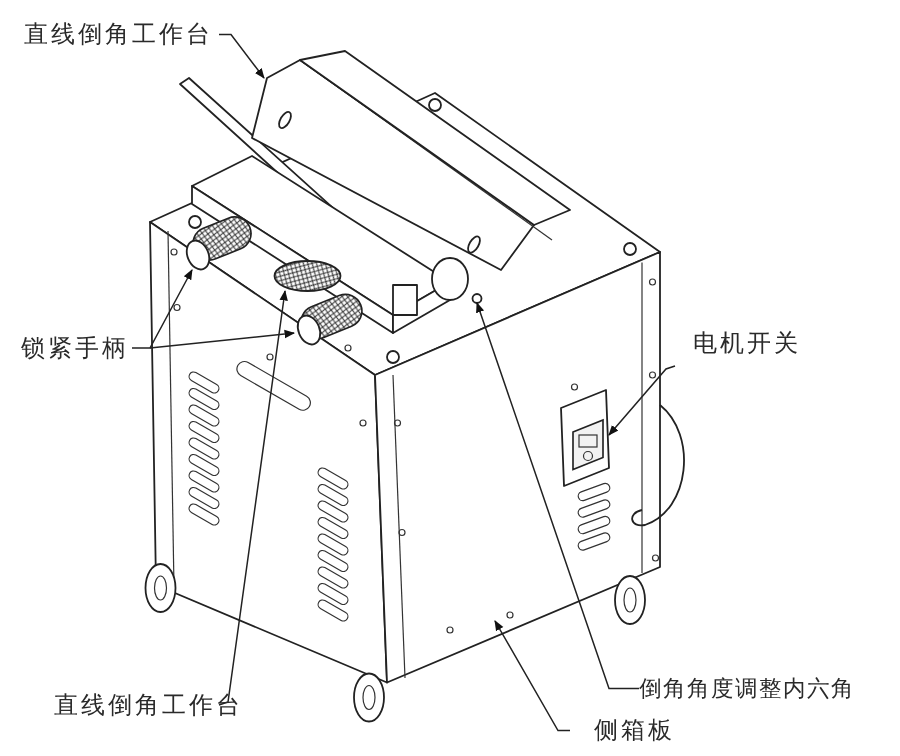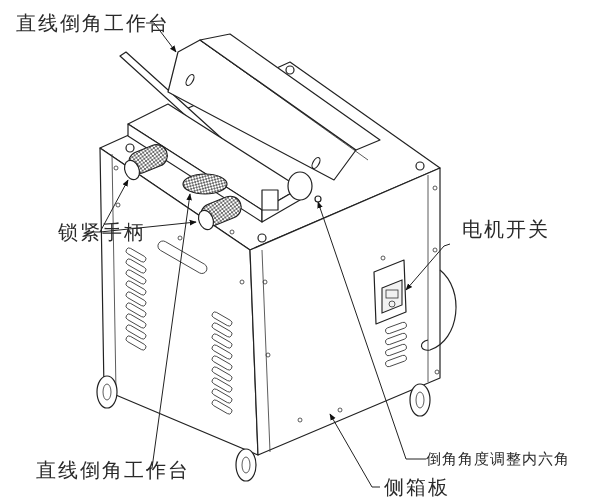--- a/index.html
+++ b/index.html
@@ -1,19 +1,19 @@
 <!DOCTYPE html>
 <html><head>
 <meta charset="utf-8">
 <style>
   html, body { margin: 0; padding: 0; background: #ffffff; }
   body { width: 600px; height: 504px; position: relative; overflow: hidden;
          font-family: "DejaVu Sans", sans-serif; }
   #canvas { position: absolute; left: 0; top: 0; width: 600px; height: 504px; }
-  .label { position: absolute; font-family: "DejaVu Serif", serif; font-size: 20px;
+  .label { position: absolute; font-family: "DejaVu Serif", serif; font-size: 16px;
            color: #2a2a2a; letter-spacing: 2px; white-space: nowrap; line-height: 18px; }
   svg .ln { stroke: #222; stroke-width: 1.2; fill: none; stroke-linejoin: round; }
   svg .lnt { stroke: #333; stroke-width: 0.8; fill: none; }
   svg .face { fill: #ffffff; stroke: #222; stroke-width: 1.2; stroke-linejoin: round; }
   svg .shade { fill: #f2f2f2; stroke: #222; stroke-width: 1.1; }
   svg .lead { stroke: #222; stroke-width: 1; fill: none; }
   svg .arrowhead { fill: #111; }
 </style>
 </head>
 <body>
@@ -154,17 +154,17 @@
 
     <polyline class="lead" points="146,470 152,468 190,194" marker-end="url(#arr)"></polyline>
 
     <polyline class="lead" points="426,459 406,459 318,202" marker-end="url(#arr)"></polyline>
 
     <polyline class="lead" points="380,487 372,487 330,414" marker-end="url(#arr)"></polyline>
   </g>
 </svg>
 
 <div class="label" style="left:16px; top:14px;">直线倒角工作台</div>
-<div class="label" style="left:14px; top:223px;margin-left:44px;">锁紧手柄</div>
+<div class="label" style="left:14px; top:223px;">锁紧手柄</div>
 <div class="label" style="left:462px; top:220px;">电机开关</div>
 <div class="label" style="left:36px; top:461px;">直线倒角工作台</div>
 <div class="label" style="left:426px; top:450px; font-size:15px; letter-spacing:1px;text-align:center;">倒角角度调整内六角</div>
-<div class="label" style="left:384px; top:478px;">侧箱板</div>
+<div class="label" style="left:396px; top:478px;">侧箱板</div>
 
 </body></html>

